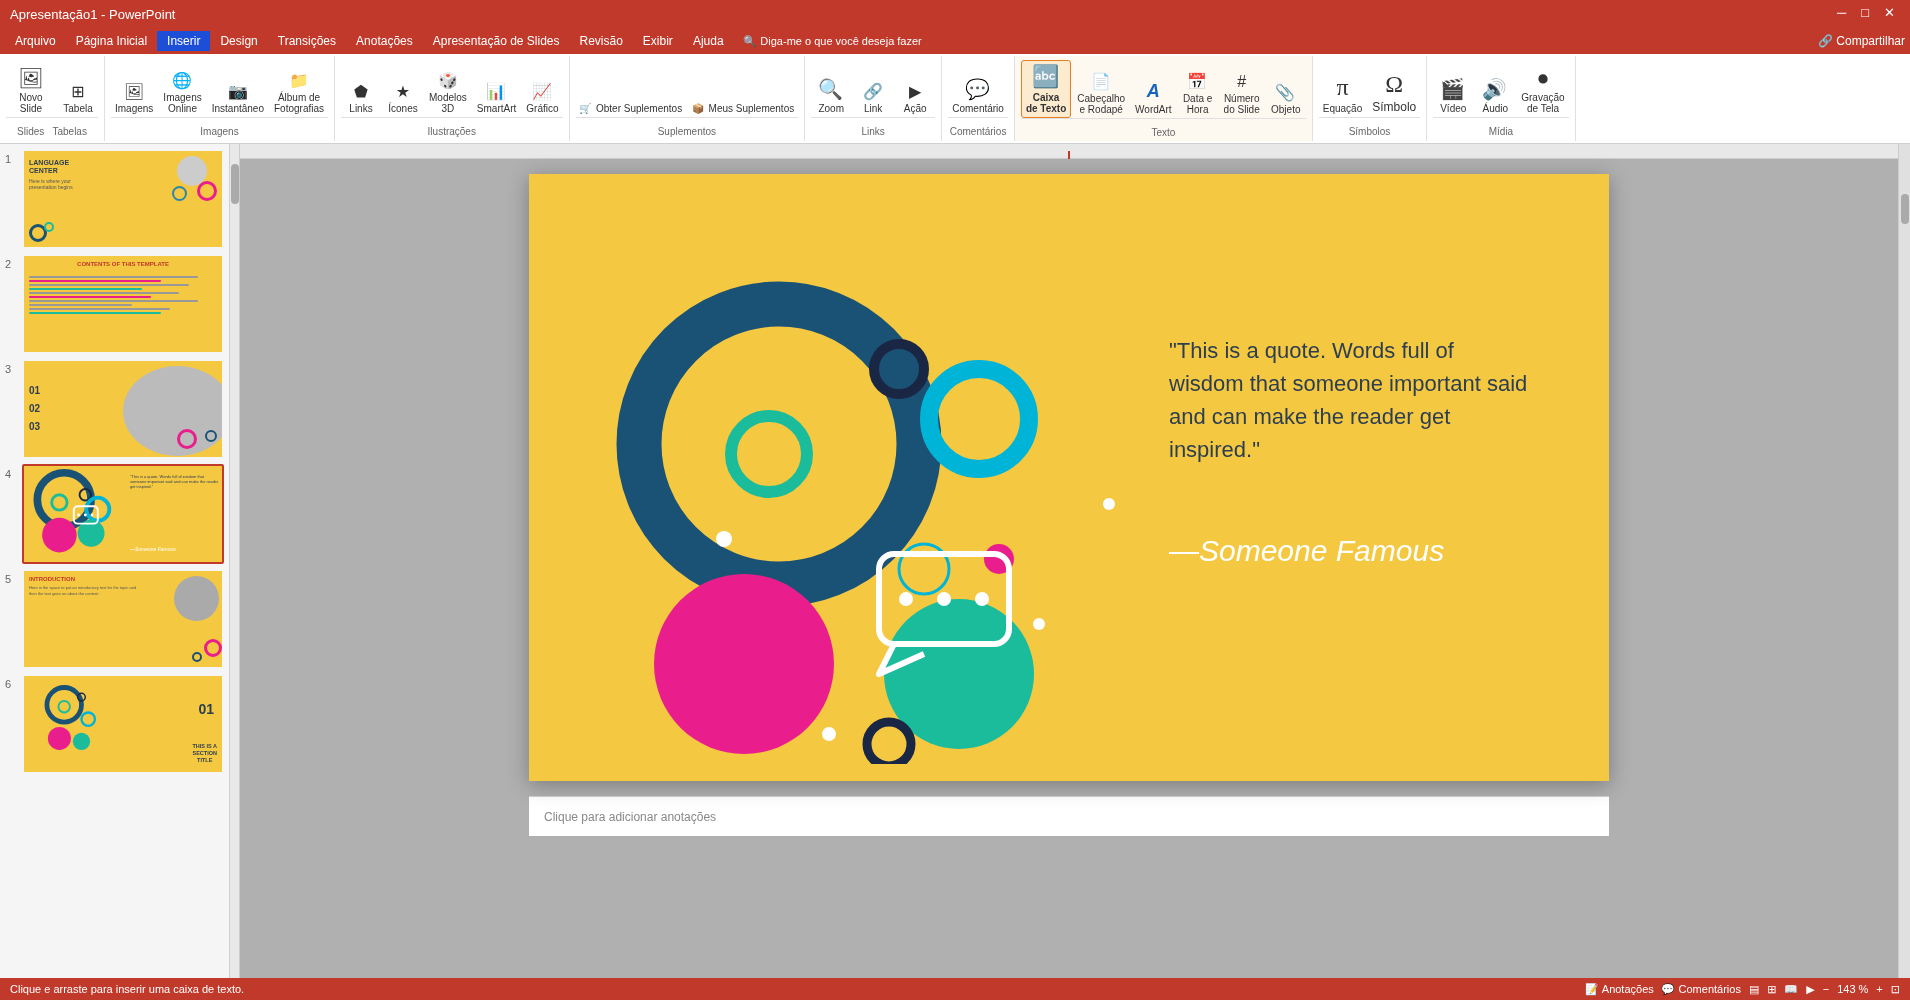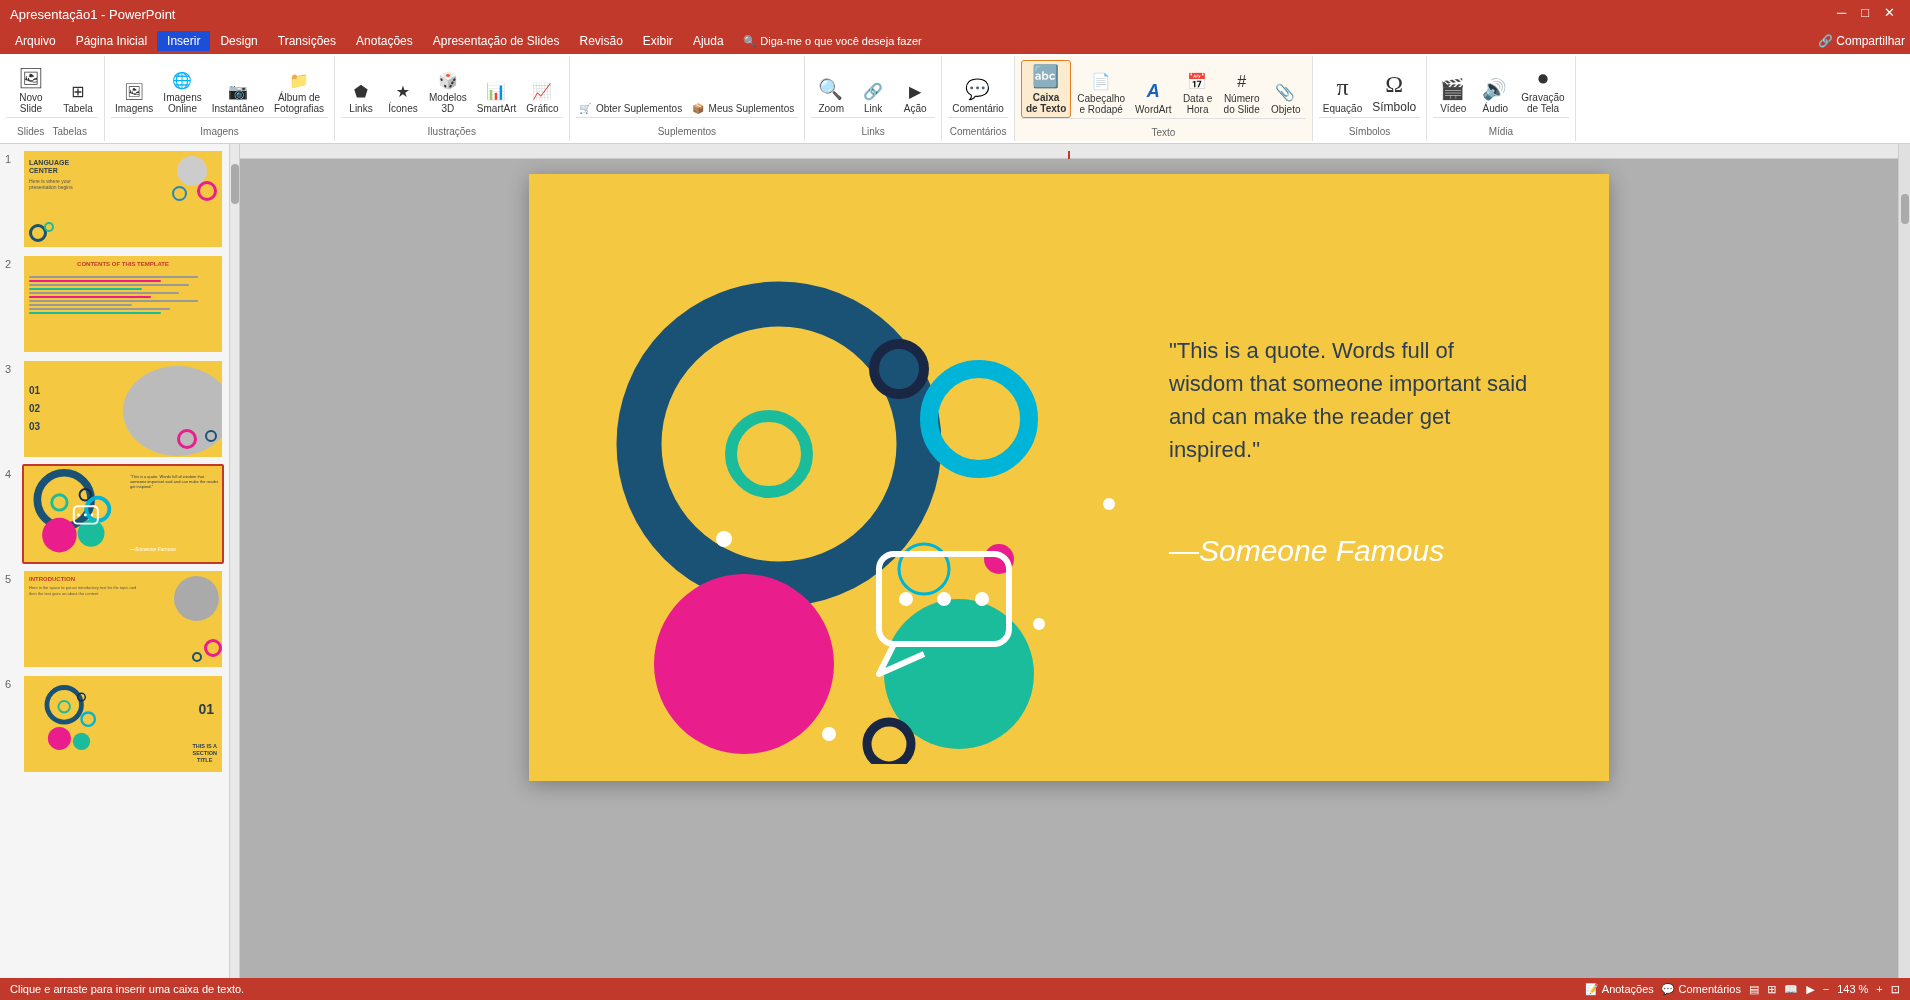--- a/index.html
+++ b/index.html
@@ -604,20 +604,23 @@
         <circle cx="403" cy="375" r="7" fill="white"></circle>
 
         <path d="M315 420 L300 450 L345 430" fill="none" stroke="white" stroke-width="6" stroke-linejoin="round"></path>
       </svg>
 
       <div class="quote-text">"This is a quote. Words full of wisdom that someone important said and can make the reader get inspired."</div>
 
       <div class="quote-author">—Someone Famous</div>
     </div>
 
+    <div class="notes-bar" style="width:1080px;">
+      <span>Clique para adicionar anotações</span>
+    </div>
   </div>
 
   <div class="right-scrollbar">
     <div style="width:8px;height:30px;background:#aaa;border-radius:4px;margin:2px auto;margin-top:50px;"></div>
   </div>
 </div>
 
 <div class="status-bar">
   <span>Clique e arraste para inserir uma caixa de texto.</span>
   <div class="status-bar-right">

